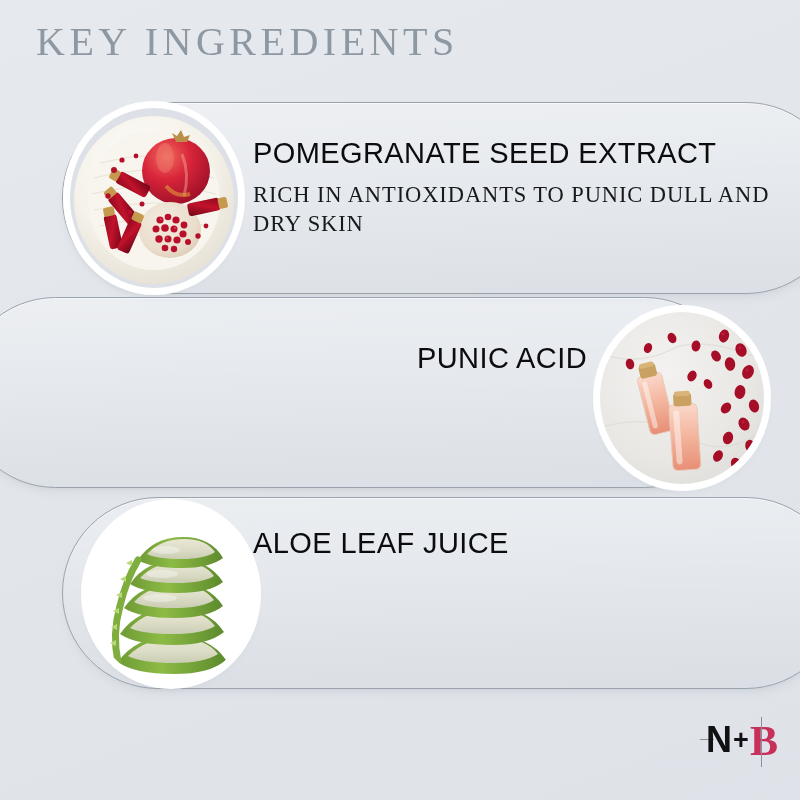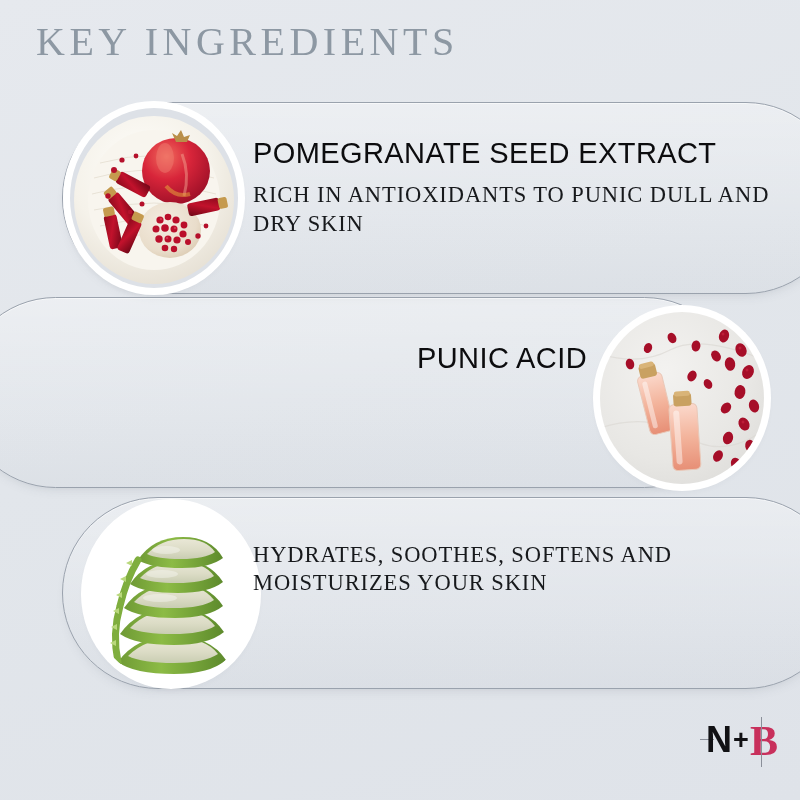--- a/index.html
+++ b/index.html
@@ -438,21 +438,21 @@
 
       <g fill="#ffffff" opacity="0.35">
         <ellipse cx="78" cy="44" rx="14" ry="4"></ellipse>
         <ellipse cx="74" cy="68" rx="16" ry="4"></ellipse>
         <ellipse cx="72" cy="92" rx="17" ry="4"></ellipse>
       </g>
     </svg>
   </div>
 
   <div class="card-text" id="text-aloe">
-    <div class="ing-desc">HYDRATES, SOOTHES, SOFTENS AND MOISTURIZES YOUR SKIN</div>
+    <div class="ing-title">ALOE LEAF JUICE</div>
   </div>
 
   <div id="brand-logo">
     <span class="lg-rule-h"></span>
     <span class="lg-n">N</span>
     <span class="lg-plus">+</span>
     <span class="lg-b">B</span>
     <span class="lg-rule-v"></span>
   </div>
 

